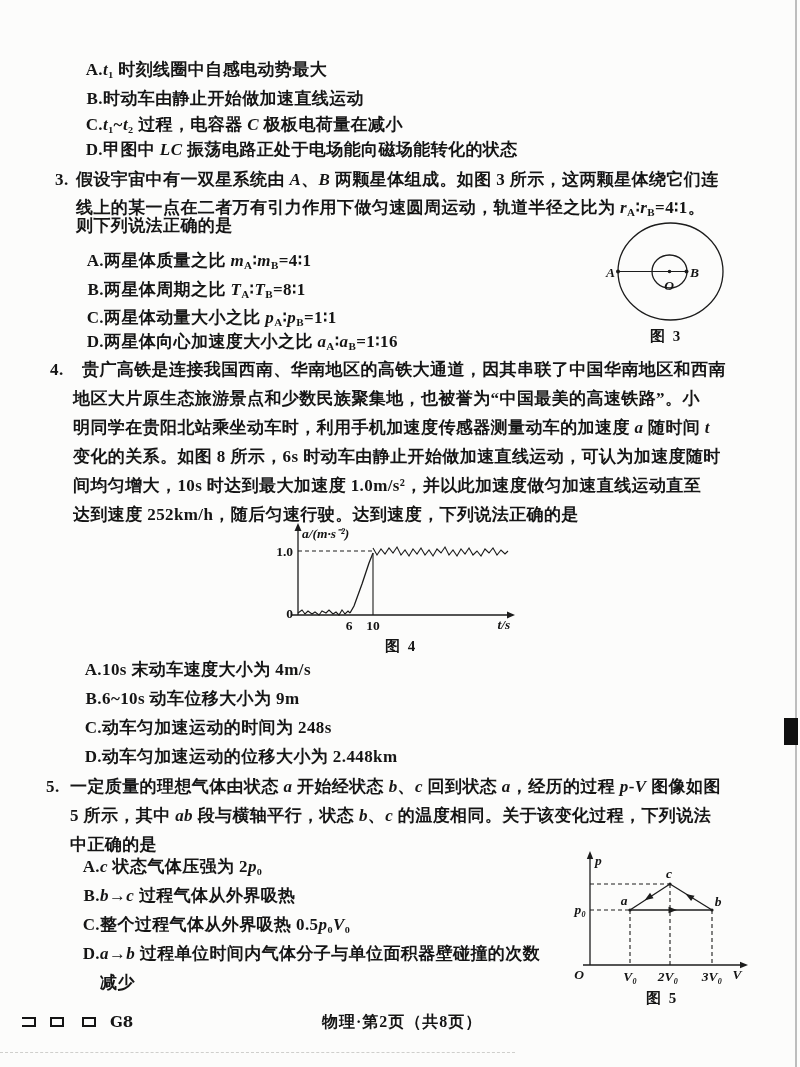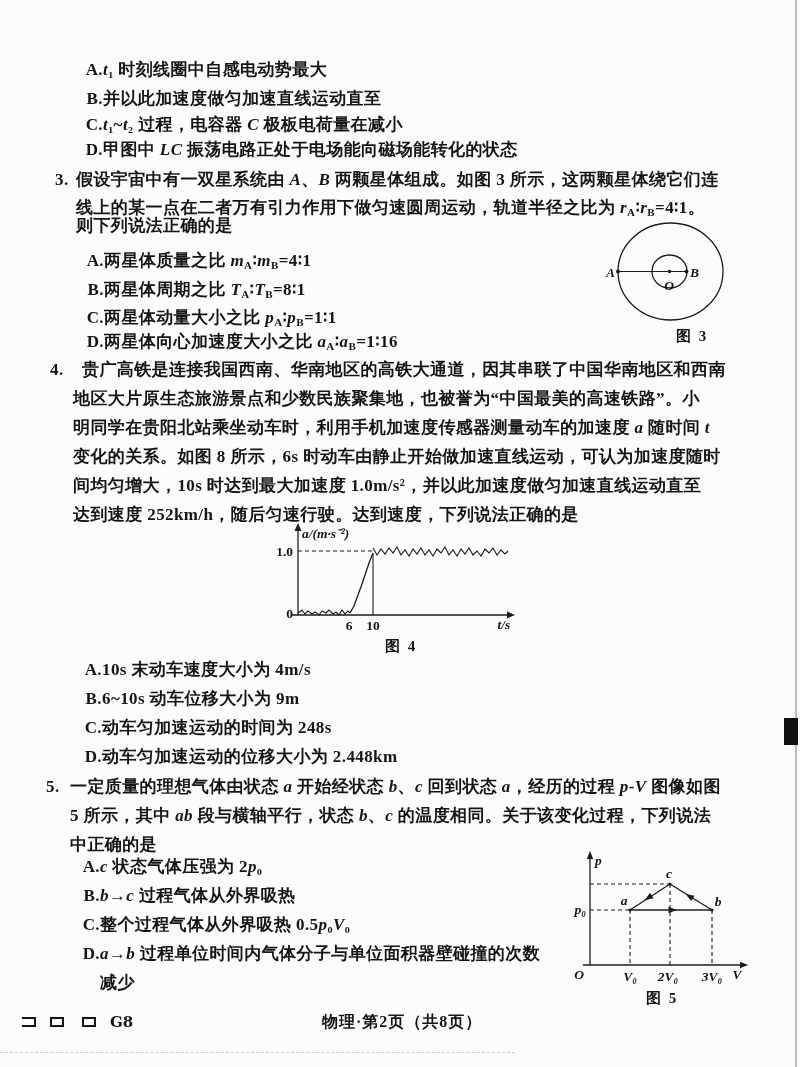--- a/index.html
+++ b/index.html
@@ -52,21 +52,21 @@
   .black-block { position:absolute; background:#101010; }
   .bottom-scan-line { position:absolute; border-top:1.5px dashed #cfcfcc; }
 </style>
 </head>
 <body>
 
 <div class="line" style="left:75px; top:61px">
   <span class="opt-label">A.</span><span><i>t</i>₁ 时刻线圈中自感电动势最大</span>
 </div>
 <div class="line" style="left:75px; top:90px">
-  <span class="opt-label">B.</span><span>并以此加速度做匀加速直线运动直至</span>
+  <span class="opt-label">B.</span><span>时动车由静止开始做加速直线运动</span>
 </div>
 <div class="line" style="left:75px; top:116px">
   <span class="opt-label">C.</span><span><i>t</i>₁~<i>t</i>₂ 过程，电容器 <i>C</i> 极板电荷量在减小</span>
 </div>
 <div class="line" style="left:75px; top:141px">
   <span class="opt-label">D.</span><span>甲图中 <i>LC</i> 振荡电路正处于电场能向磁场能转化的状态</span>
 </div>
 
 <div class="line qnum" style="left:55px; top:171px">3.</div>
 <div class="line" style="left:76px; top:171px">假设宇宙中有一双星系统由 <i>A</i>、<i>B</i> 两颗星体组成。如图 3 所示，这两颗星体绕它们连</div>
@@ -89,21 +89,21 @@
   <ellipse class="sline" cx="75.5" cy="56.5" rx="52.5" ry="48.5"></ellipse>
   <ellipse class="sline" cx="74.5" cy="56.5" rx="17.5" ry="16.5"></ellipse>
   <line class="sthin" x1="23" y1="56.5" x2="91.5" y2="56.5"></line>
   <circle class="sfill" cx="23" cy="56.5" r="2"></circle>
   <circle class="sfill" cx="74.5" cy="56.5" r="1.8"></circle>
   <circle class="sfill" cx="91.5" cy="56.5" r="2"></circle>
   <text class="svgtxt svgit" x="20" y="62" text-anchor="end">A</text>
   <text class="svgtxt svgit" x="95" y="62" text-anchor="start">B</text>
   <text class="svgtxt svgit" x="74" y="75" text-anchor="middle">O</text>
 </svg>
-<div class="cap" style="left:676px; top:327px">图 3</div>
+<div class="cap" style="left:650px; top:327px">图 3</div>
 
 <div class="line qnum" style="left:50px; top:361px">4.</div>
 <div class="line" style="left:82px; top:361px">贵广高铁是连接我国西南、华南地区的高铁大通道，因其串联了中国华南地区和西南</div>
 <div class="line" style="left:73px; top:390px">地区大片原生态旅游景点和少数民族聚集地，也被誉为“中国最美的高速铁路”。小</div>
 <div class="line" style="left:73px; top:419px">明同学在贵阳北站乘坐动车时，利用手机加速度传感器测量动车的加速度 <i>a</i> 随时间 <i>t</i></div>
 <div class="line" style="left:73px; top:448px">变化的关系。如图 8 所示，6s 时动车由静止开始做加速直线运动，可认为加速度随时</div>
 <div class="line" style="left:73px; top:477px">间均匀增大，10s 时达到最大加速度 1.0m/s²，并以此加速度做匀加速直线运动直至</div>
 <div class="line" style="left:73px; top:506px">达到速度 252km/h，随后匀速行驶。达到速度，下列说法正确的是</div>
 
 <svg style="left:242px; top:522px" width="280" height="115" viewBox="0 0 280 115">

